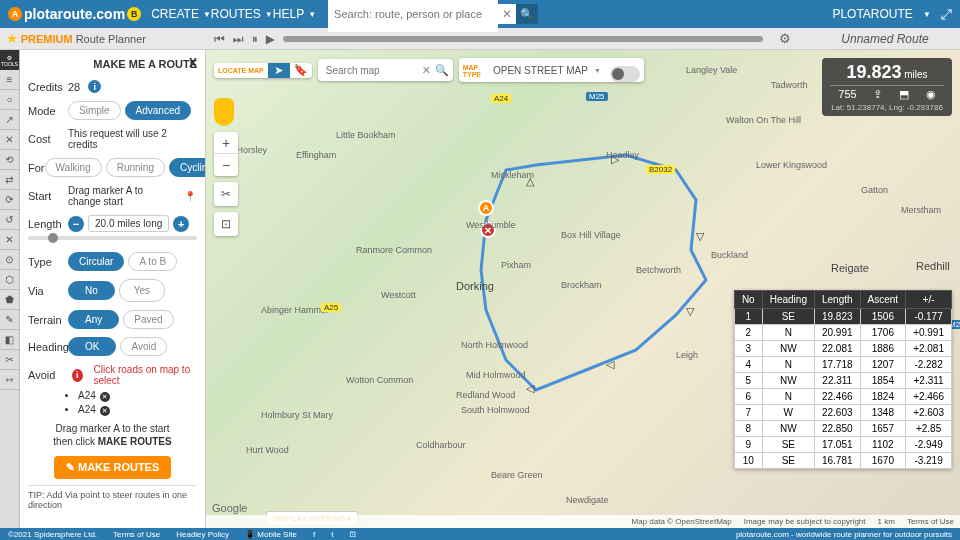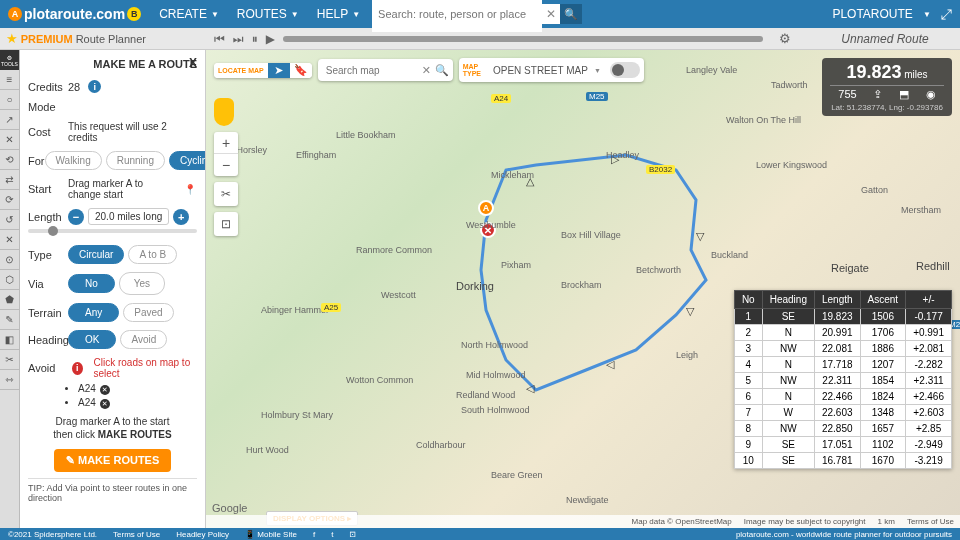--- a/index.html
+++ b/index.html
@@ -2,21 +2,21 @@
 <html><head>
 <meta charset="utf-8">
 <style>
 *{margin:0;padding:0;box-sizing:border-box;font-family:Arial,Helvetica,sans-serif}
 body{width:960px;height:540px;overflow:hidden;position:relative;background:#d8e8c8}
 .topnav{height:28px;background:#2a7ab0;display:flex;align-items:center;color:#fff;font-size:12px;padding:0 8px}
 .logo{display:flex;align-items:center;gap:2px;font-weight:bold;font-size:14px}
 .logo .dot{width:14px;height:14px;border-radius:50%;display:inline-flex;align-items:center;justify-content:center;font-size:9px;font-weight:bold}
 .dotA{background:#ff8c00;color:#fff}
 .dotB{background:#ffd700;color:#333}
-.nav-menu{display:flex;gap:18px;margin-left:18px}
+.nav-menu{display:flex;margin-left:10px}
 .nav-item{display:flex;align-items:center;gap:4px;cursor:pointer}
 .caret{font-size:8px}
 .search-top{margin-left:12px;display:flex;align-items:center}
 .search-top input{height:36px;width:170px;border:none;padding:0 6px;font-size:11px;background:#fff}
 .search-btn{width:22px;height:20px;background:#1e5f8a;display:flex;align-items:center;justify-content:center;color:#fff;cursor:pointer;font-size:11px}
 .clear-x{width:18px;height:20px;background:#fff;display:flex;align-items:center;justify-content:center;color:#888;cursor:pointer;font-size:12px}
 .nav-right{margin-left:auto;display:flex;align-items:center;gap:10px}
 .expand-ic{font-size:14px}
 .subhead{height:22px;background:#e8e8e8;display:flex;align-items:center;border-bottom:1px solid #ccc}
 .subhead-left{width:206px;display:flex;align-items:center;padding:0 6px;font-size:11px;color:#555}
@@ -50,21 +50,21 @@
 .make-btn{background:#ff8c00;color:#fff;padding:5px 12px;border-radius:4px;font-size:11px;font-weight:bold;display:block;margin:8px auto 0;cursor:pointer;border:none}
 .tip{font-size:9px;color:#555;margin-top:6px;border-top:1px solid #ddd;padding-top:4px}
 .map{flex:1;position:relative;background:linear-gradient(135deg,#e8f0d8 0%,#d0e4c0 30%,#f0e8d0 60%,#e0d8c8 100%)}
 .map-ctrl-top{position:absolute;top:8px;left:8px;display:flex;gap:6px;align-items:center}
 .locate-box{background:#fff;border-radius:4px;display:flex;box-shadow:0 1px 3px rgba(0,0,0,0.3);overflow:hidden}
 .locate-lbl{background:#fff;padding:4px 4px;font-size:7px;color:#ff8c00;font-weight:bold;line-height:1;text-align:center}
 .locate-ic{width:22px;display:flex;align-items:center;justify-content:center;background:#2a7ab0;color:#fff;font-size:11px}
 .locate-ic.w{background:#fff;color:#666}
 .map-search{background:#fff;border-radius:4px;display:flex;align-items:center;padding:0 4px;box-shadow:0 1px 3px rgba(0,0,0,0.3)}
 .map-search input{border:none;width:100px;height:22px;font-size:10px;padding:0 4px;outline:none}
-.maptype-box{background:#fff;border-radius:4px;display:flex;align-items:center;box-shadow:0 1px 3px rgba(0,0,0,0.3);overflow:hidden}
+.maptype-box{background:#fff;border-radius:4px;display:flex;align-items:flex-end;box-shadow:0 1px 3px rgba(0,0,0,0.3);overflow:hidden}
 .maptype-lbl{padding:4px 4px;font-size:7px;color:#ff8c00;font-weight:bold;line-height:1}
 .maptype-sel{padding:0 18px 0 8px;font-size:10px;color:#555;height:24px;display:flex;align-items:center;position:relative}
 .maptype-sel::after{content:"▼";position:absolute;right:5px;font-size:7px;color:#888}
 .toggle{width:30px;height:16px;background:#ddd;border-radius:8px;position:relative;margin:0 4px}
 .toggle::after{content:"";position:absolute;width:12px;height:12px;background:#666;border-radius:50%;top:2px;left:2px}
 .map-left-ctrl{position:absolute;top:48px;left:8px;display:flex;flex-direction:column;gap:6px}
 .peg{width:20px;height:28px;background:#ffc107;border-radius:6px 6px 10px 10px}
 .zoom{background:#fff;border-radius:3px;box-shadow:0 1px 3px rgba(0,0,0,0.3);width:24px}
 .zoom div{height:22px;display:flex;align-items:center;justify-content:center;font-size:14px;color:#555;cursor:pointer}
 .zoom div:first-child{border-bottom:1px solid #ddd}
@@ -175,20 +175,24 @@
     </div>
     <div class="prow">
         <div class="plabel">Credits</div>
         <div class="pval">
           <span>28</span>
           <span class="info-ic">i</span>
         </div>
       </div>
     <div class="prow">
         <div class="plabel">Mode</div>
+        <div class="pval">
+          <span class="pill">Simple</span>
+          <span class="pill active">Advanced</span>
+        </div>
       </div>
     <div class="prow">
         <div class="plabel">Cost</div>
         <div class="pval" style="font-size:10px">This request will use 2 credits</div>
       </div>
     <div class="prow">
         <div class="plabel">For</div>
         <div class="pval">
           <span class="pill">Walking</span>
           <span class="pill">Running</span>

